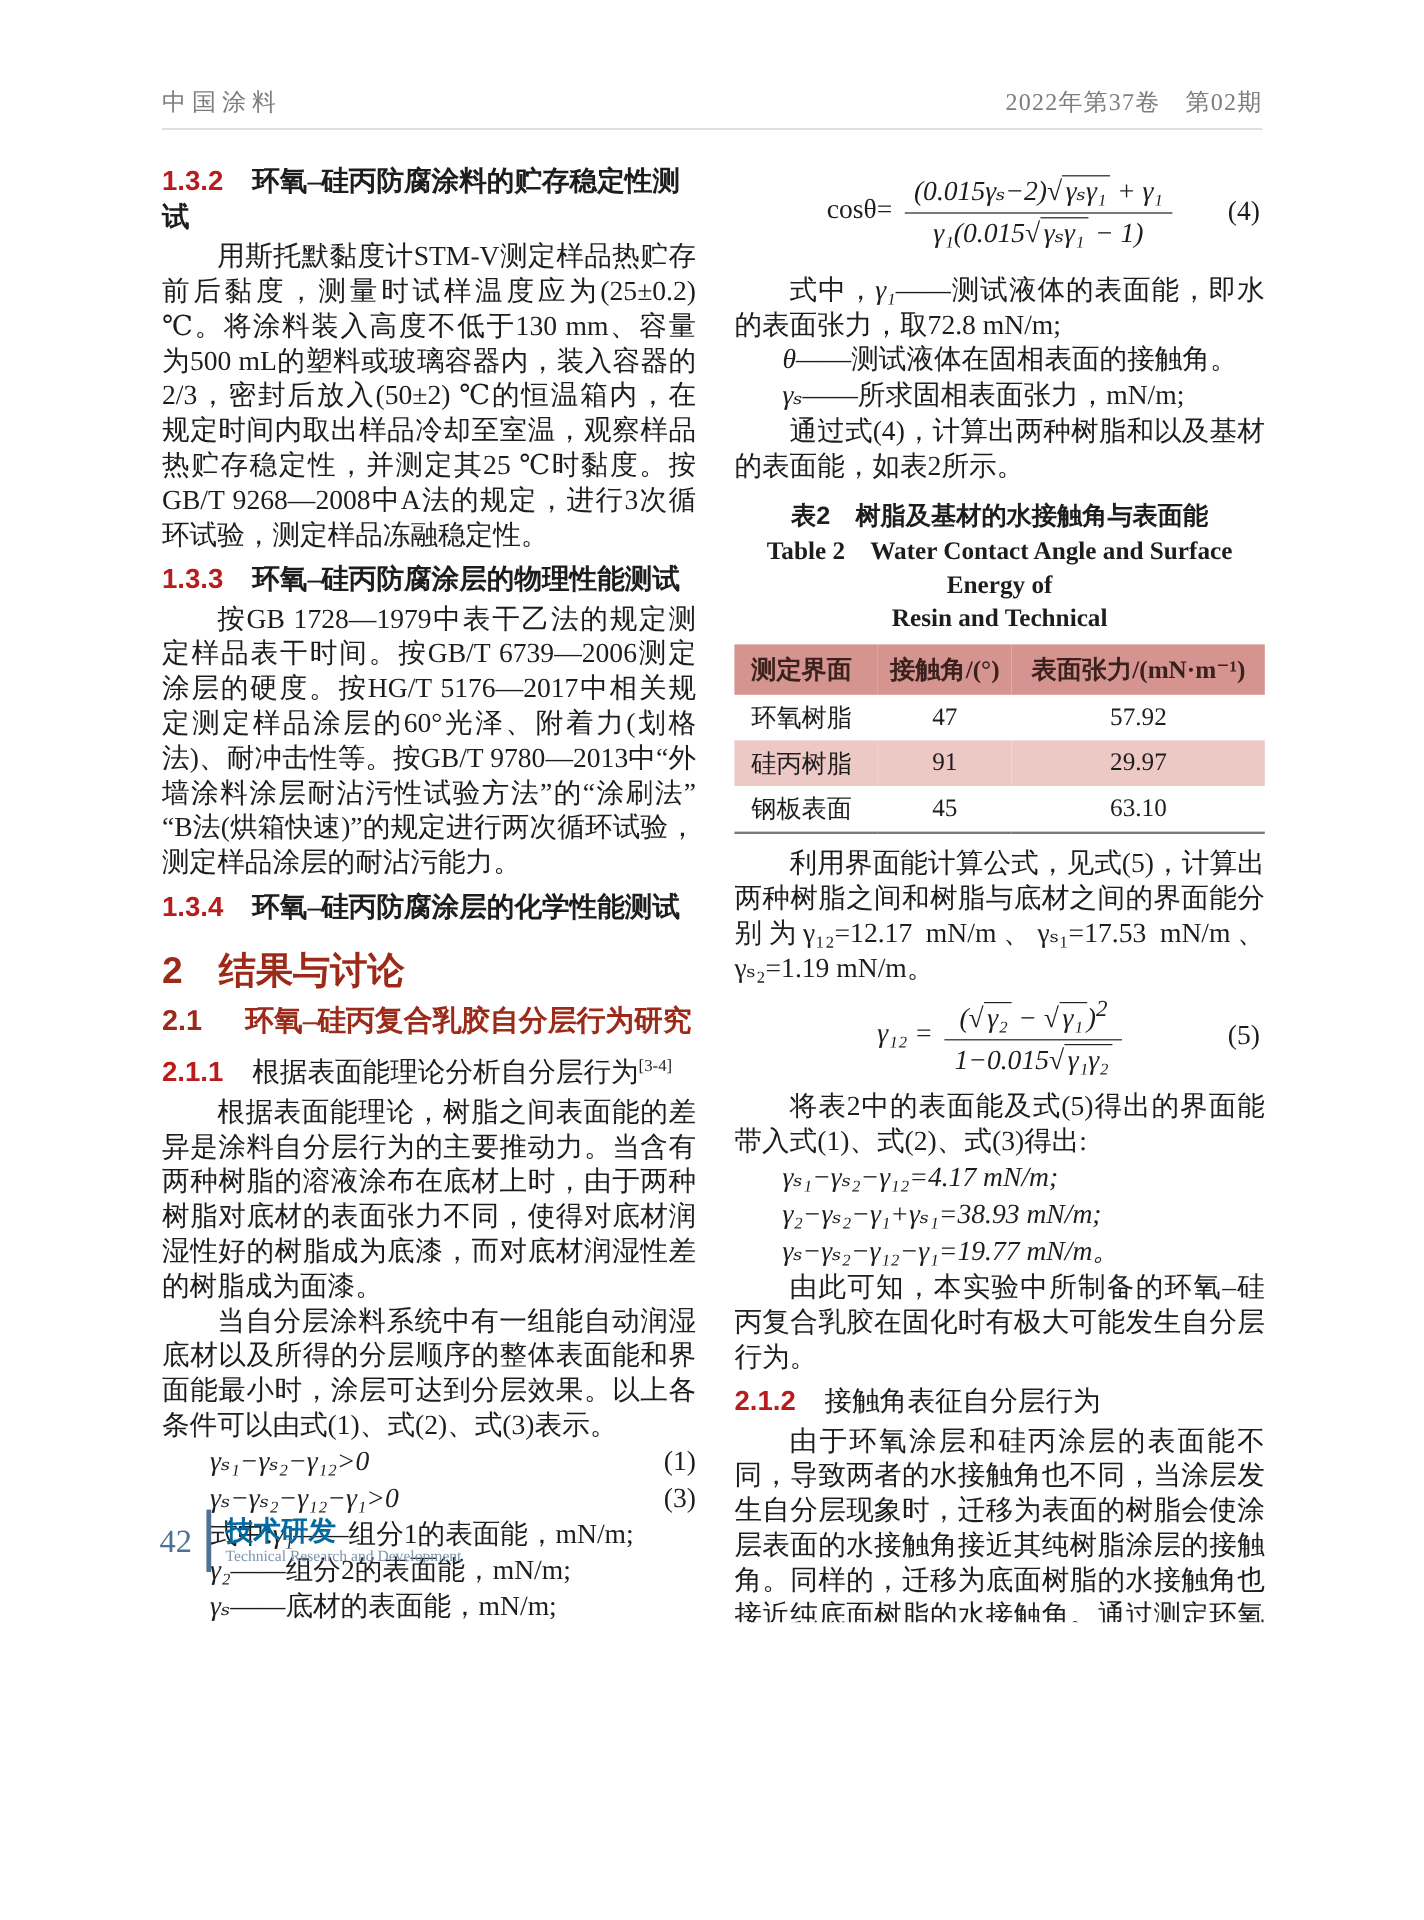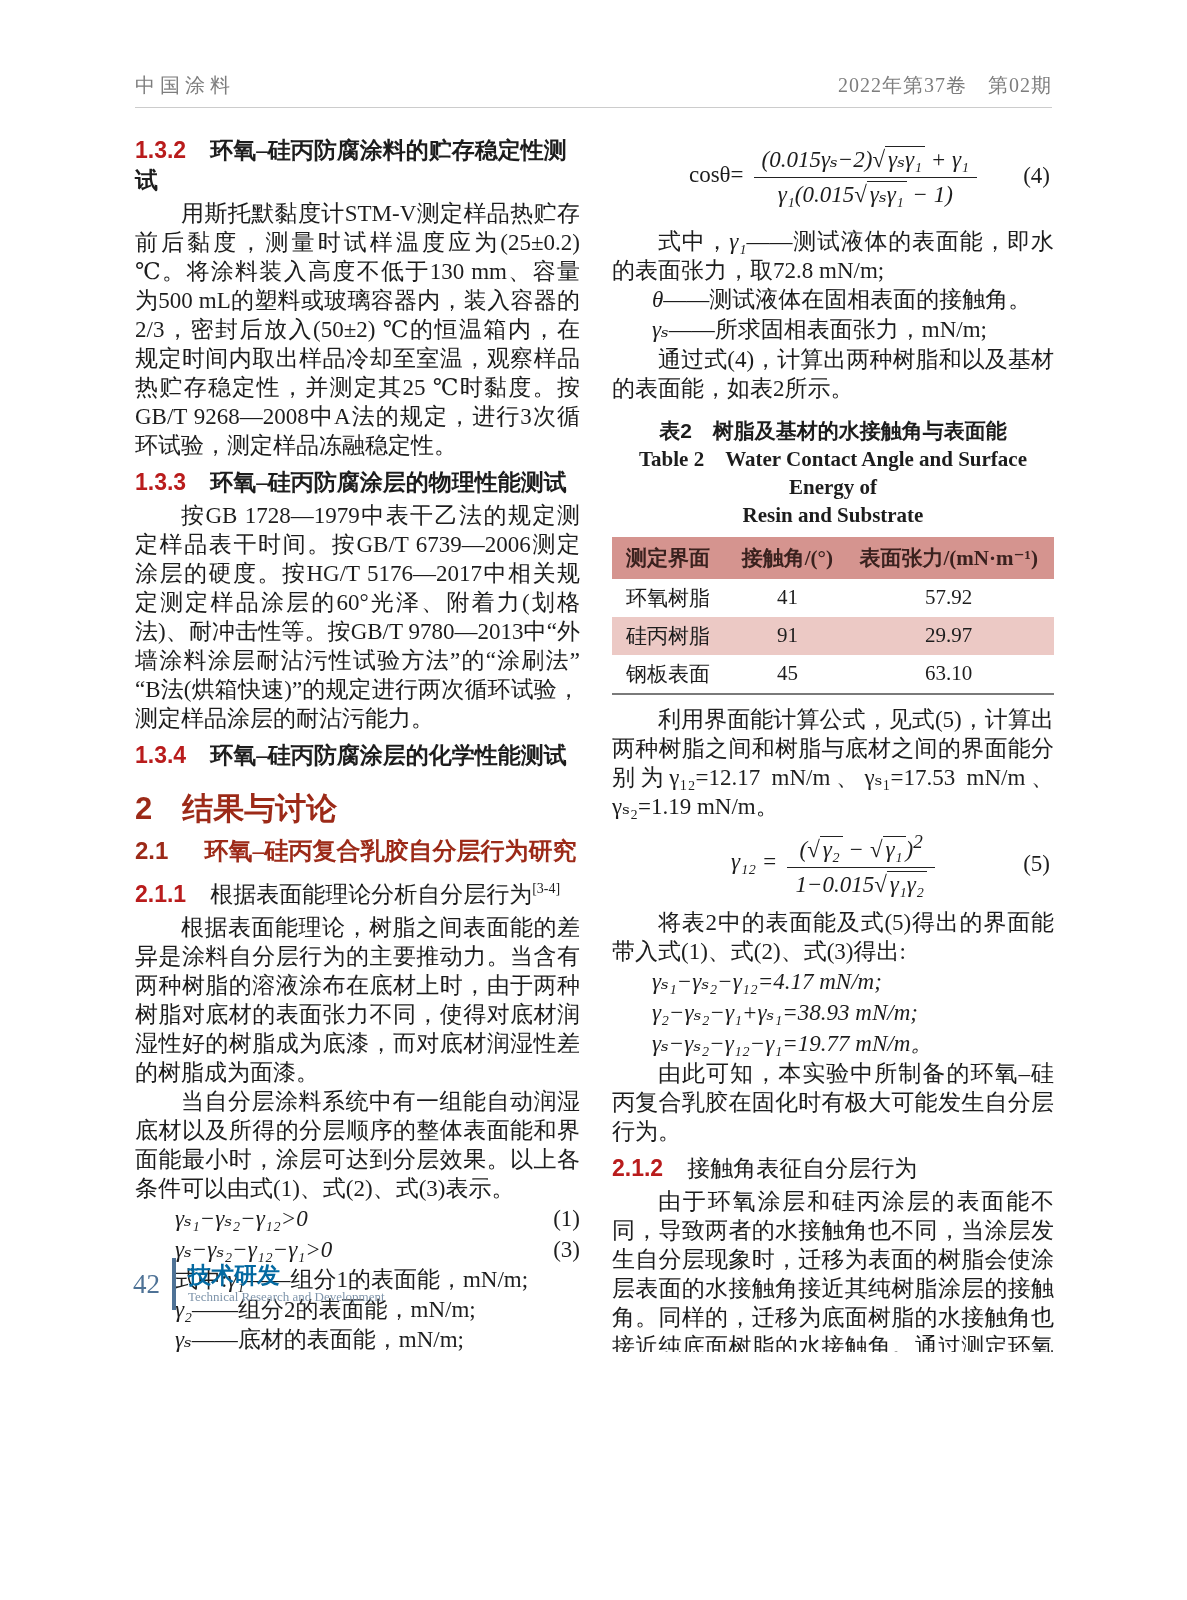--- a/index.html
+++ b/index.html
@@ -135,33 +135,33 @@
       </div>
 
       <p class="para"><span>式中，</span><i class="sym">γ₁</i><span>——测试液体的表面能，即水的表面张力，取72.8 mN/m;</span></p>
       <p class="defline"><i class="sym">θ</i><span>——测试液体在固相表面的接触角。</span></p>
       <p class="defline"><i class="sym">γₛ</i><span>——所求固相表面张力，mN/m;</span></p>
       <p class="para">通过式(4)，计算出两种树脂和以及基材的表面能，如表2所示。</p>
 
       <div class="tablewrap">
         <div class="tcaption tcaption-cn">表2　树脂及基材的水接触角与表面能</div>
         <div class="tcaption">Table 2　Water Contact Angle and Surface Energy of</div>
-        <div class="tcaption">Resin and Substrate</div>
+        <div class="tcaption">Resin and Technical</div>
         <table class="tbl">
           <thead>
             <tr>
               <th>测定界面</th>
               <th>接触角/(°)</th>
               <th>表面张力/(mN·m⁻¹)</th>
             </tr>
           </thead>
           <tbody>
             <tr>
               <td>环氧树脂</td>
-              <td>41</td>
+              <td>47</td>
               <td>57.92</td>
             </tr>
             <tr class="alt">
               <td>硅丙树脂</td>
               <td>91</td>
               <td>29.97</td>
             </tr>
             <tr>
               <td>钢板表面</td>
               <td>45</td>

